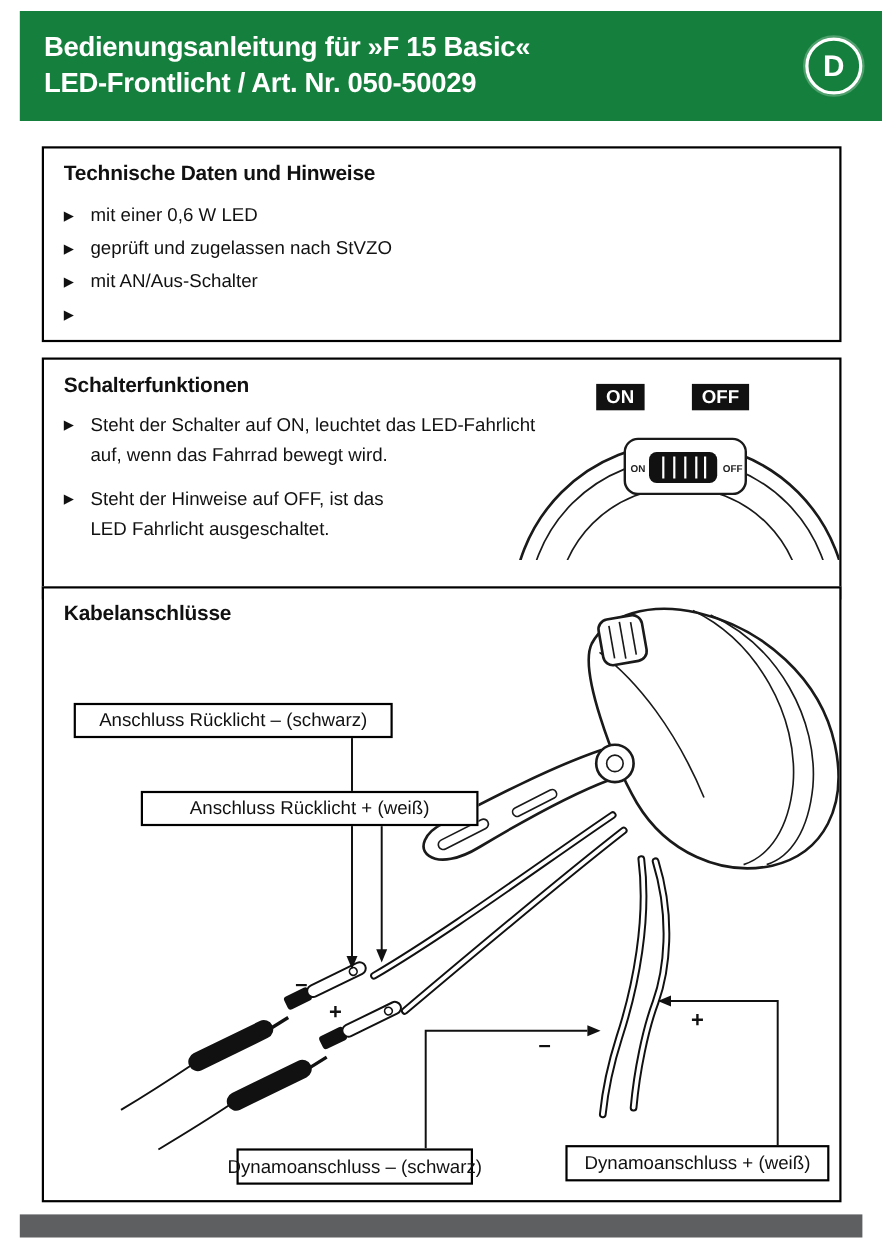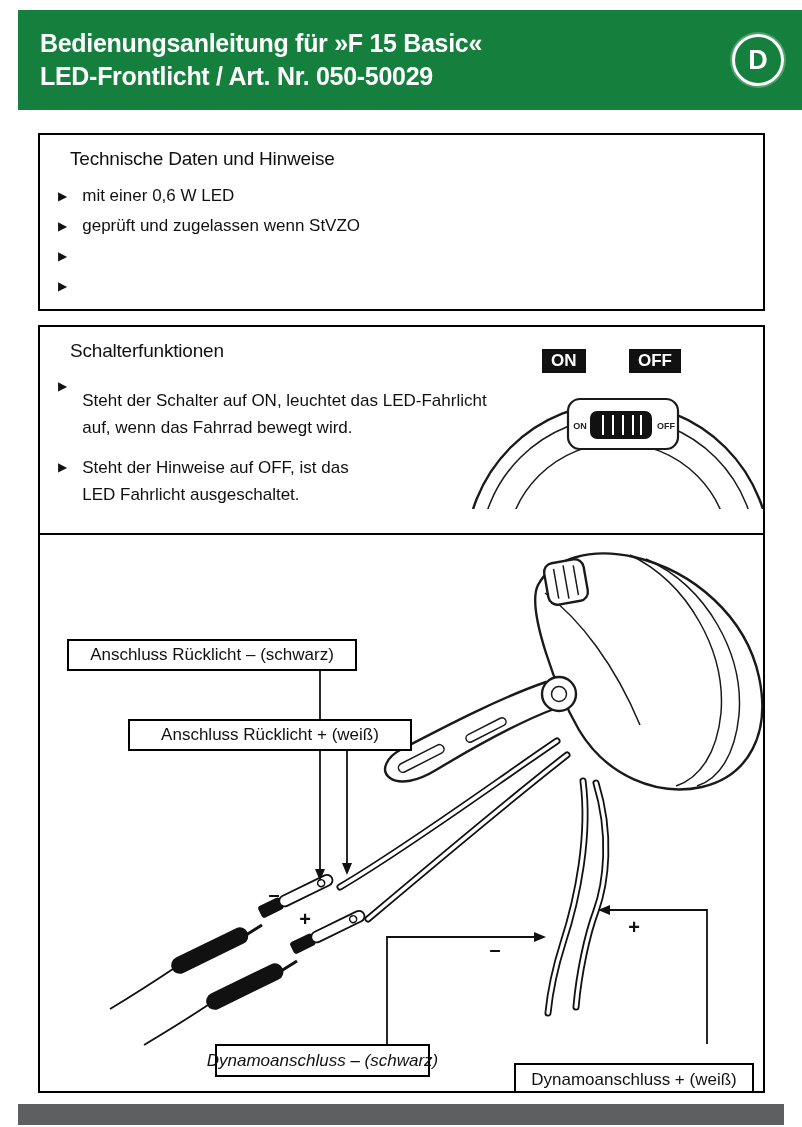--- a/index.html
+++ b/index.html
@@ -28,54 +28,54 @@
   .bottombar {
     position:absolute; left:18px; top:1104px; width:766px; height:21px;
     background:#5e5f61;
   }
 
   
   .box {
     position:absolute; left:38px; width:727px; border:2px solid #000;
     background:#fff; overflow:hidden;
   }
-  .box h2 { font-size:19px; font-weight:normal; padding:13px 30px 9px; letter-spacing:-0.2px; }
+  .box h2 { font-size:19px; font-weight:bold; padding:13px 18px 9px; letter-spacing:-0.2px; }
   .box1 { top:133px; height:178px; }
   .box2 { top:325px; height:220px; }
   .box3 { top:533px; height:560px; }
 
   .bullets { padding:2px 18px 0; position:relative; z-index:2; }
   .bullet { display:flex; gap:15px; font-size:17px; line-height:30px; }
   .box2 .bullet { line-height:27px; margin-bottom:13px; align-items:flex-start; }
   .tri { font-size:12px; line-height:30px; flex:0 0 auto; }
   .box2 .tri { line-height:27px; }
-  .bullet .bt1 { max-width:432px;margin-top:14px; }
+  .bullet .bt1 { max-width:432px; }
   .bullet .bt2 { max-width:295px; }
 
   
   .tag {
     position:absolute; background:#111; color:#fff; font-weight:bold;
     font-size:17px; line-height:24px; padding:0 9px; z-index:3;
   }
   .tag-on  { left:502px; top:22px; }
   .tag-off { left:589px; top:22px; }
 
   .switch-art { position:absolute; left:400px; top:38px; width:327px; height:144px; z-index:1; }
 
   
   .cable-art { position:absolute; left:0; top:0; width:723px; height:556px; z-index:1; }
   .lbl {
     position:absolute; border:2px solid #000; background:#fff; z-index:2;
     display:flex; align-items:center; justify-content:center;
     font-size:17px; white-space:nowrap; padding:4px 8px;
   }
   .lbl-tl-minus  { left:27px;  top:104px; width:290px; height:32px; }
-  .lbl-tl-plus   { left:88px;  top:184px; width:284px; height:32px; }
-  .lbl-dyn-minus { left:175px; top:509px; width:215px; height:33px;font-style:italic; }
-  .lbl-dyn-plus  { left:474px; top:528px; width:240px; height:33px; }
+  .lbl-tl-plus   { left:88px;  top:184px; width:307px; height:32px; }
+  .lbl-dyn-minus { left:175px; top:509px; width:215px; height:33px; }
+  .lbl-dyn-plus  { left:474px; top:506px; width:240px; height:33px; }
 
   svg { display:block; }
   .ln   { stroke:#111; stroke-width:1.8; fill:none; }
   .body { stroke:#1a1a1a; stroke-width:2.4; fill:#fff; stroke-linejoin:round; }
   .thin { stroke:#1a1a1a; stroke-width:1.5; fill:none; }
   .wireO { stroke:#111; stroke-width:7; fill:none; stroke-linecap:round; }
   .wireI { stroke:#fff; stroke-width:3.4; fill:none; stroke-linecap:round; }
   .pol { font:bold 20px "Liberation Sans", sans-serif; fill:#111; text-anchor:middle; }
   .tiny { font:bold 9px "Liberation Sans", sans-serif; fill:#222; text-anchor:middle; }
 </style>
@@ -96,24 +96,25 @@
 
   <section class="box box1">
     <h2>Technische Daten und Hinweise</h2>
     <div class="bullets">
       <div class="bullet">
         <span class="tri">▶</span>
         <span>mit einer 0,6 W LED</span>
       </div>
       <div class="bullet">
         <span class="tri">▶</span>
-        <span>geprüft und zugelassen wenn StVZO</span>
-      </div>
-      <div class="bullet">
-        <span class="tri">▶</span>
+        <span>geprüft und zugelassen nach StVZO</span>
+      </div>
+      <div class="bullet">
+        <span class="tri">▶</span>
+        <span>mit AN/Aus-Schalter</span>
       </div>
       <div class="bullet">
         <span class="tri">▶</span>
       </div>
     </div>
   </section>
 
   <section class="box box2">
     <h2>Schalterfunktionen</h2>
     <div class="bullets">
@@ -142,20 +143,21 @@
         <line x1="163" y1="50" x2="163" y2="70"></line>
         <line x1="173" y1="50" x2="173" y2="70"></line>
         <line x1="183" y1="50" x2="183" y2="70"></line>
         <line x1="193" y1="50" x2="193" y2="70"></line>
         <line x1="201" y1="50" x2="201" y2="70"></line>
       </g>
     </svg>
   </section>
 
   <section class="box box3">
+    <h2 style="position:relative;z-index:2;">Kabelanschlüsse</h2>
 
     <svg class="cable-art" viewBox="0 0 723 556">
 
       <path class="body" d="M 498 50 C 512 24 550 12 594 22 C 654 36 706 82 719 142 C 731 198 709 241 662 252 C 616 262 566 240 539 195 C 517 157 486 74 498 50 Z"></path>
       <path class="thin" d="M 606 24 C 668 52 704 120 699 180 C 695 220 679 244 657 251"></path>
       <path class="thin" d="M 590 20 C 648 48 686 116 681 178 C 677 218 660 243 636 251"></path>
       <path class="thin" d="M 505 58 C 540 84 575 130 600 190"></path>
 
       <g transform="rotate(-10 526 47)">
         <rect x="506" y="26" width="40" height="42" rx="9" class="body"></rect>

